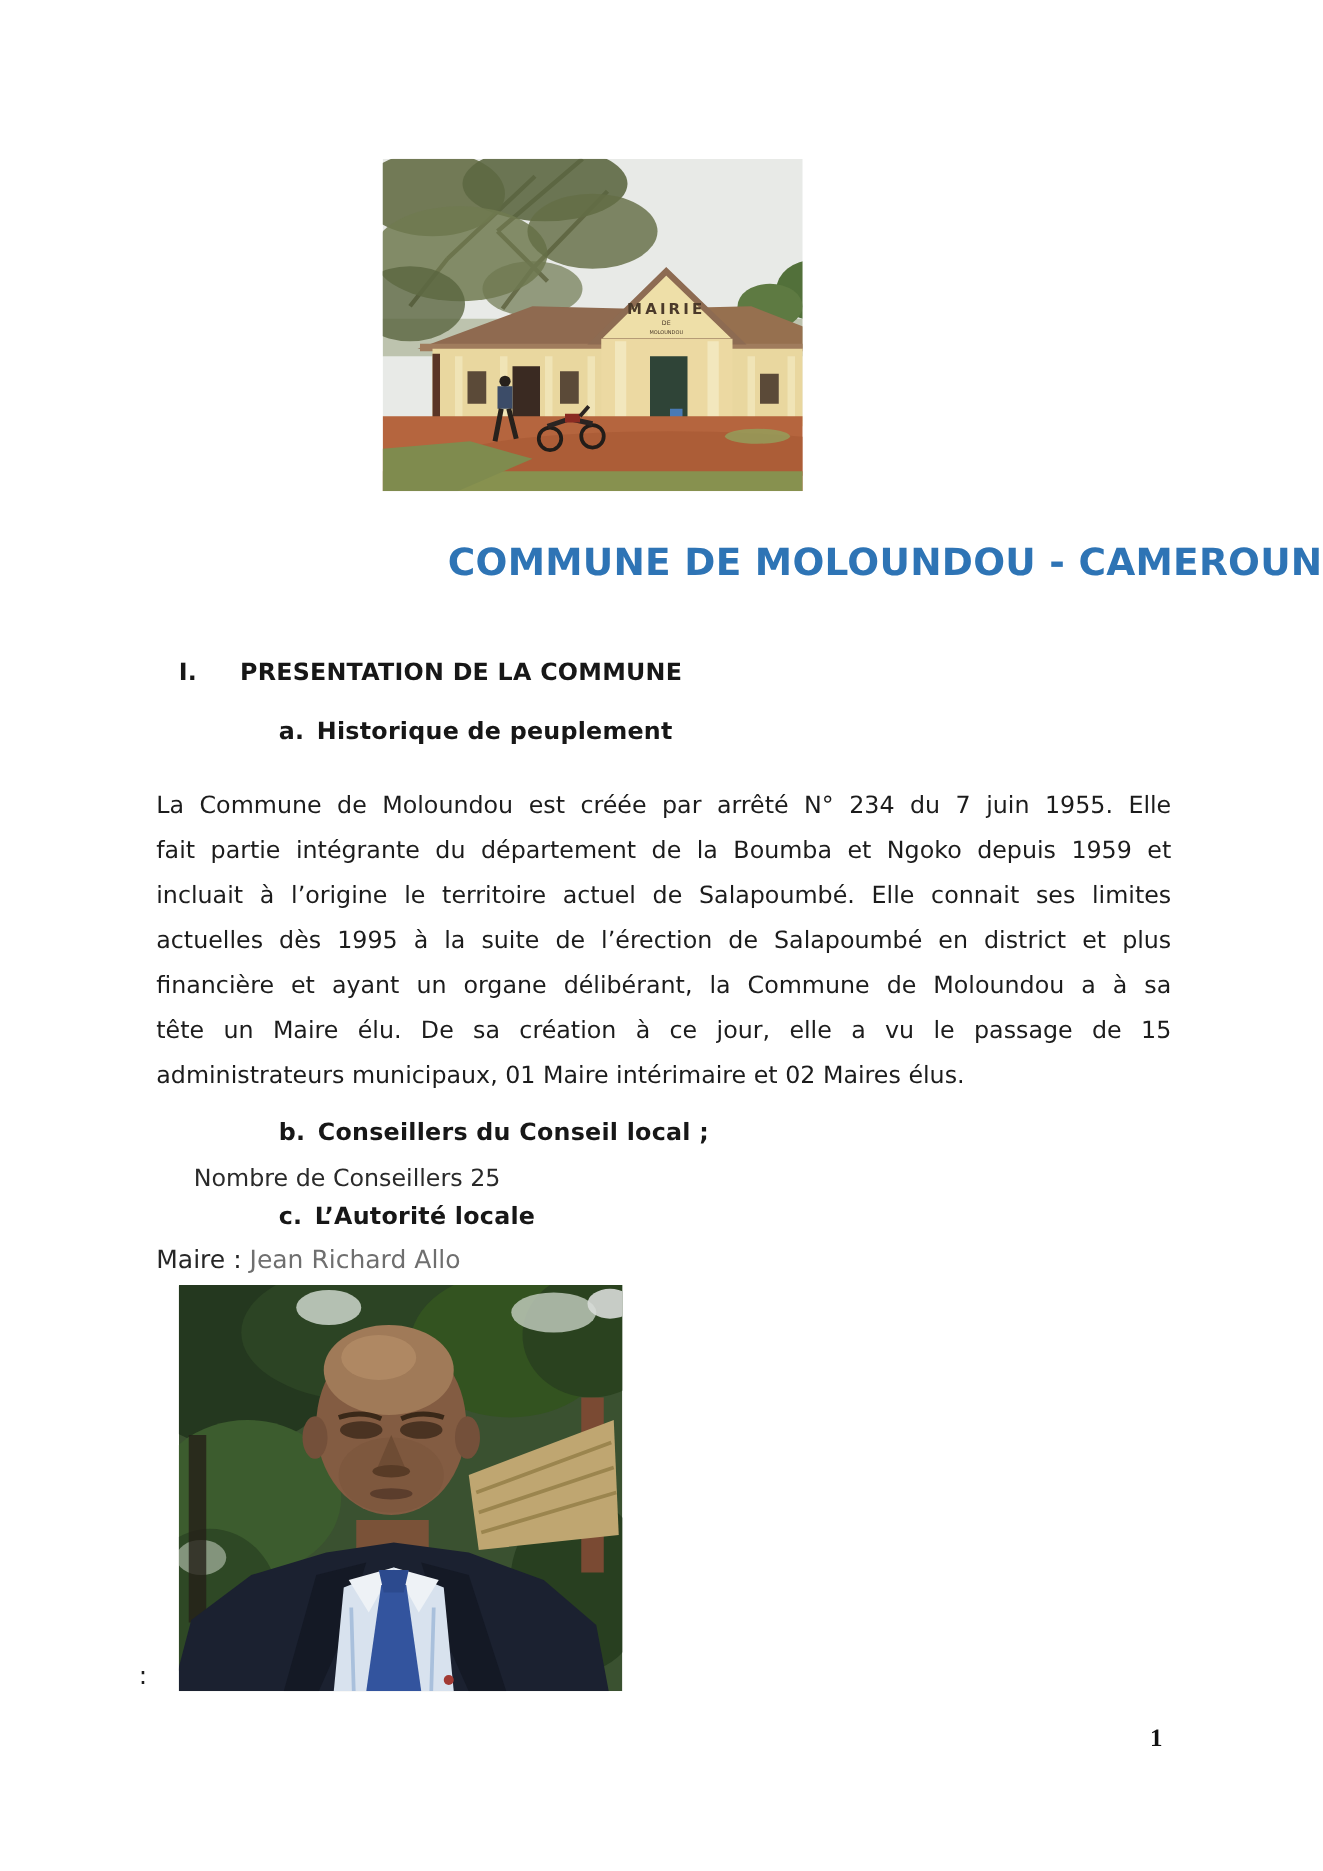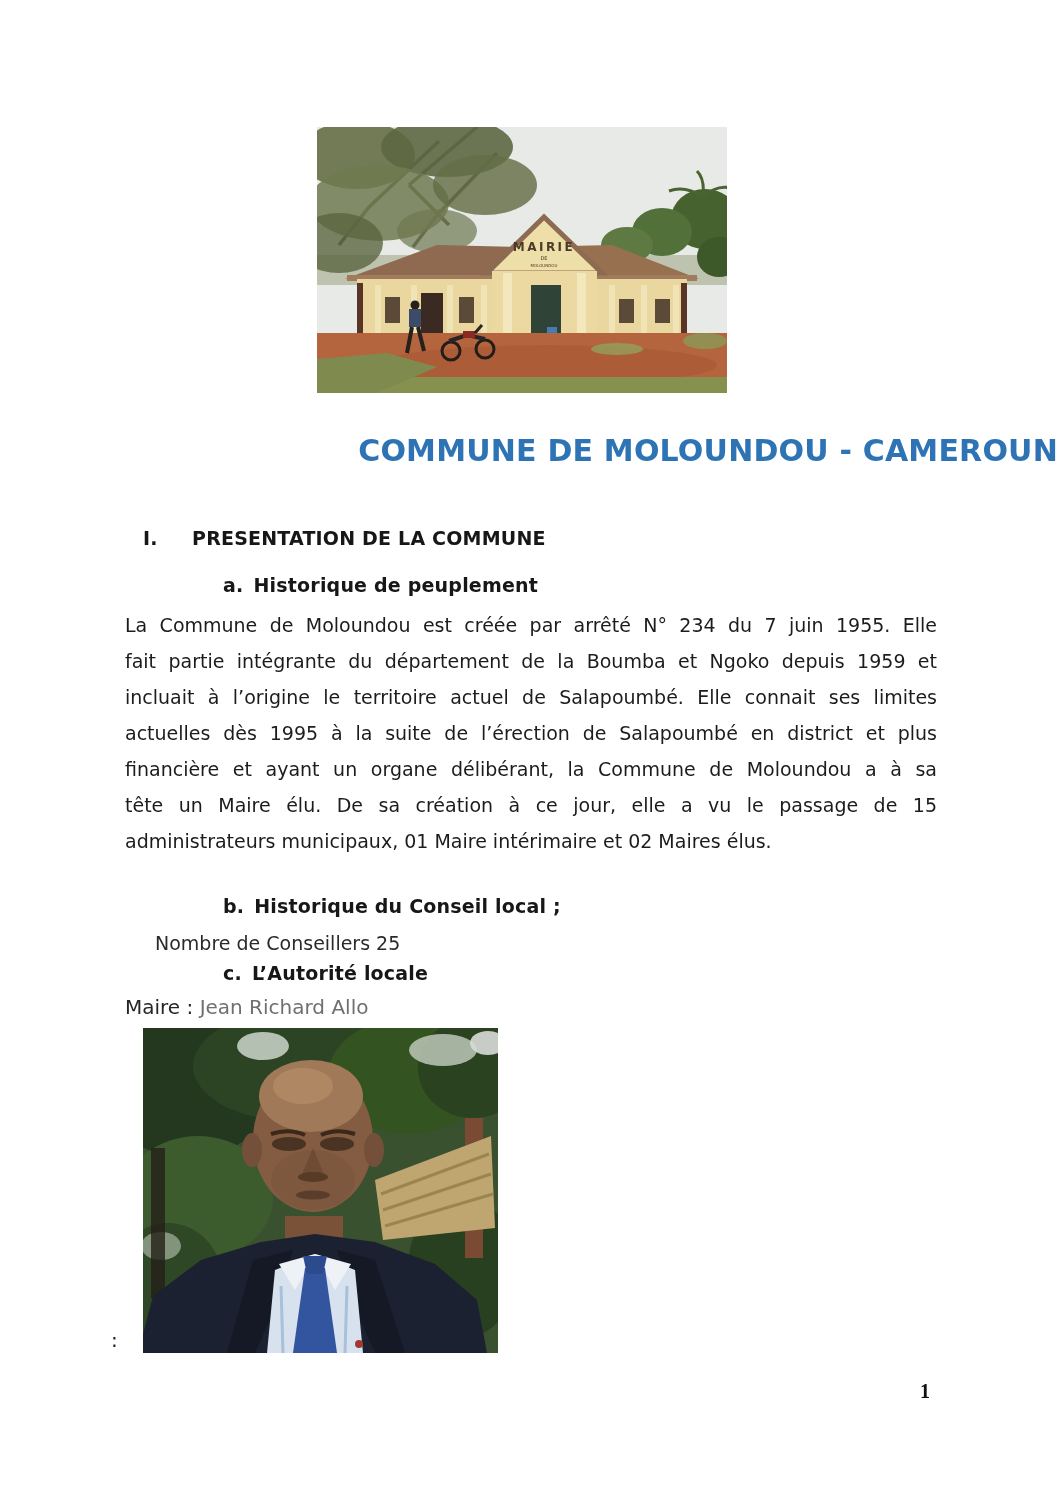--- a/index.html
+++ b/index.html
@@ -7,21 +7,21 @@
   .page {
     position:relative;
     width:1058px; height:1497px;
     background:#ffffff;
     font-family:"DejaVu Sans","Liberation Sans",sans-serif;
     color:#1c1c1c;
     overflow:hidden;
   }
   .photo { position:absolute; overflow:hidden; line-height:0; }
   .photo svg { display:block; }
-  #townhall-photo { left:317px; top:127px; width:410px; height:266px; }
+  #townhall-photo { left:306px; top:127px; width:336px; height:266px; }
   #mayor-photo   { left:143px; top:1028px; width:355px; height:325px; }
 
   .doc-title {
     position:absolute; top:433px; left:0; width:100%;
     text-align:right;
     color:#2E74B5;
     font-weight:700;
     font-size:30px;
     letter-spacing:0.2px;
   }
@@ -35,21 +35,21 @@
     position:absolute; left:223px;
     font-weight:700; font-size:19px; color:#171717;
     letter-spacing:0.2px;
   }
   .sub-heading .letter { display:inline-block; margin-right:10px; }
   #sub-a { top:574px; }
   #sub-b { top:895px; }
   #sub-c { top:962px; }
 
   .body-paragraph {
-    position:absolute; top:607px; left:125px; width:812px;
+    position:absolute; top:626px; left:125px; width:812px;
     font-size:19px; line-height:36px; color:#1c1c1c;
   }
   .body-paragraph .pline {
     text-align:justify;
     text-align-last:justify;
     height:36px; white-space:nowrap;
   }
   .body-paragraph .pline.last {
     text-align-last:left; white-space:normal;
   }
@@ -188,21 +188,21 @@
     <div class="pline">La Commune de Moloundou est créée par arrêté N° 234 du 7 juin 1955. Elle</div>
     <div class="pline">fait partie intégrante du département de la Boumba et Ngoko depuis 1959 et</div>
     <div class="pline">incluait à l’origine le territoire actuel de Salapoumbé. Elle connait ses limites</div>
     <div class="pline">actuelles dès 1995 à la suite de l’érection de Salapoumbé en district et plus</div>
     <div class="pline">financière et ayant un organe délibérant, la Commune de Moloundou a à sa</div>
     <div class="pline">tête un Maire élu. De sa création à ce jour, elle a vu le passage de 15</div>
     <div class="pline last">administrateurs municipaux, 01 Maire intérimaire et 02 Maires élus.</div>
   </div>
 
   <div class="sub-heading" id="sub-b">
-    <span class="letter">b.</span><span>Historique du Conseil local ;</span>
+    <span class="letter">b.</span><span>Conseillers du Conseil local ;</span>
   </div>
 
   <div class="plain-line" id="council-line">Nombre de Conseillers 25</div>
 
   <div class="sub-heading" id="sub-c">
     <span class="letter">c.</span><span>L’Autorité locale</span>
   </div>
 
   <div class="plain-line" id="mayor-line">
     <span class="mayor-label">Maire :</span>

